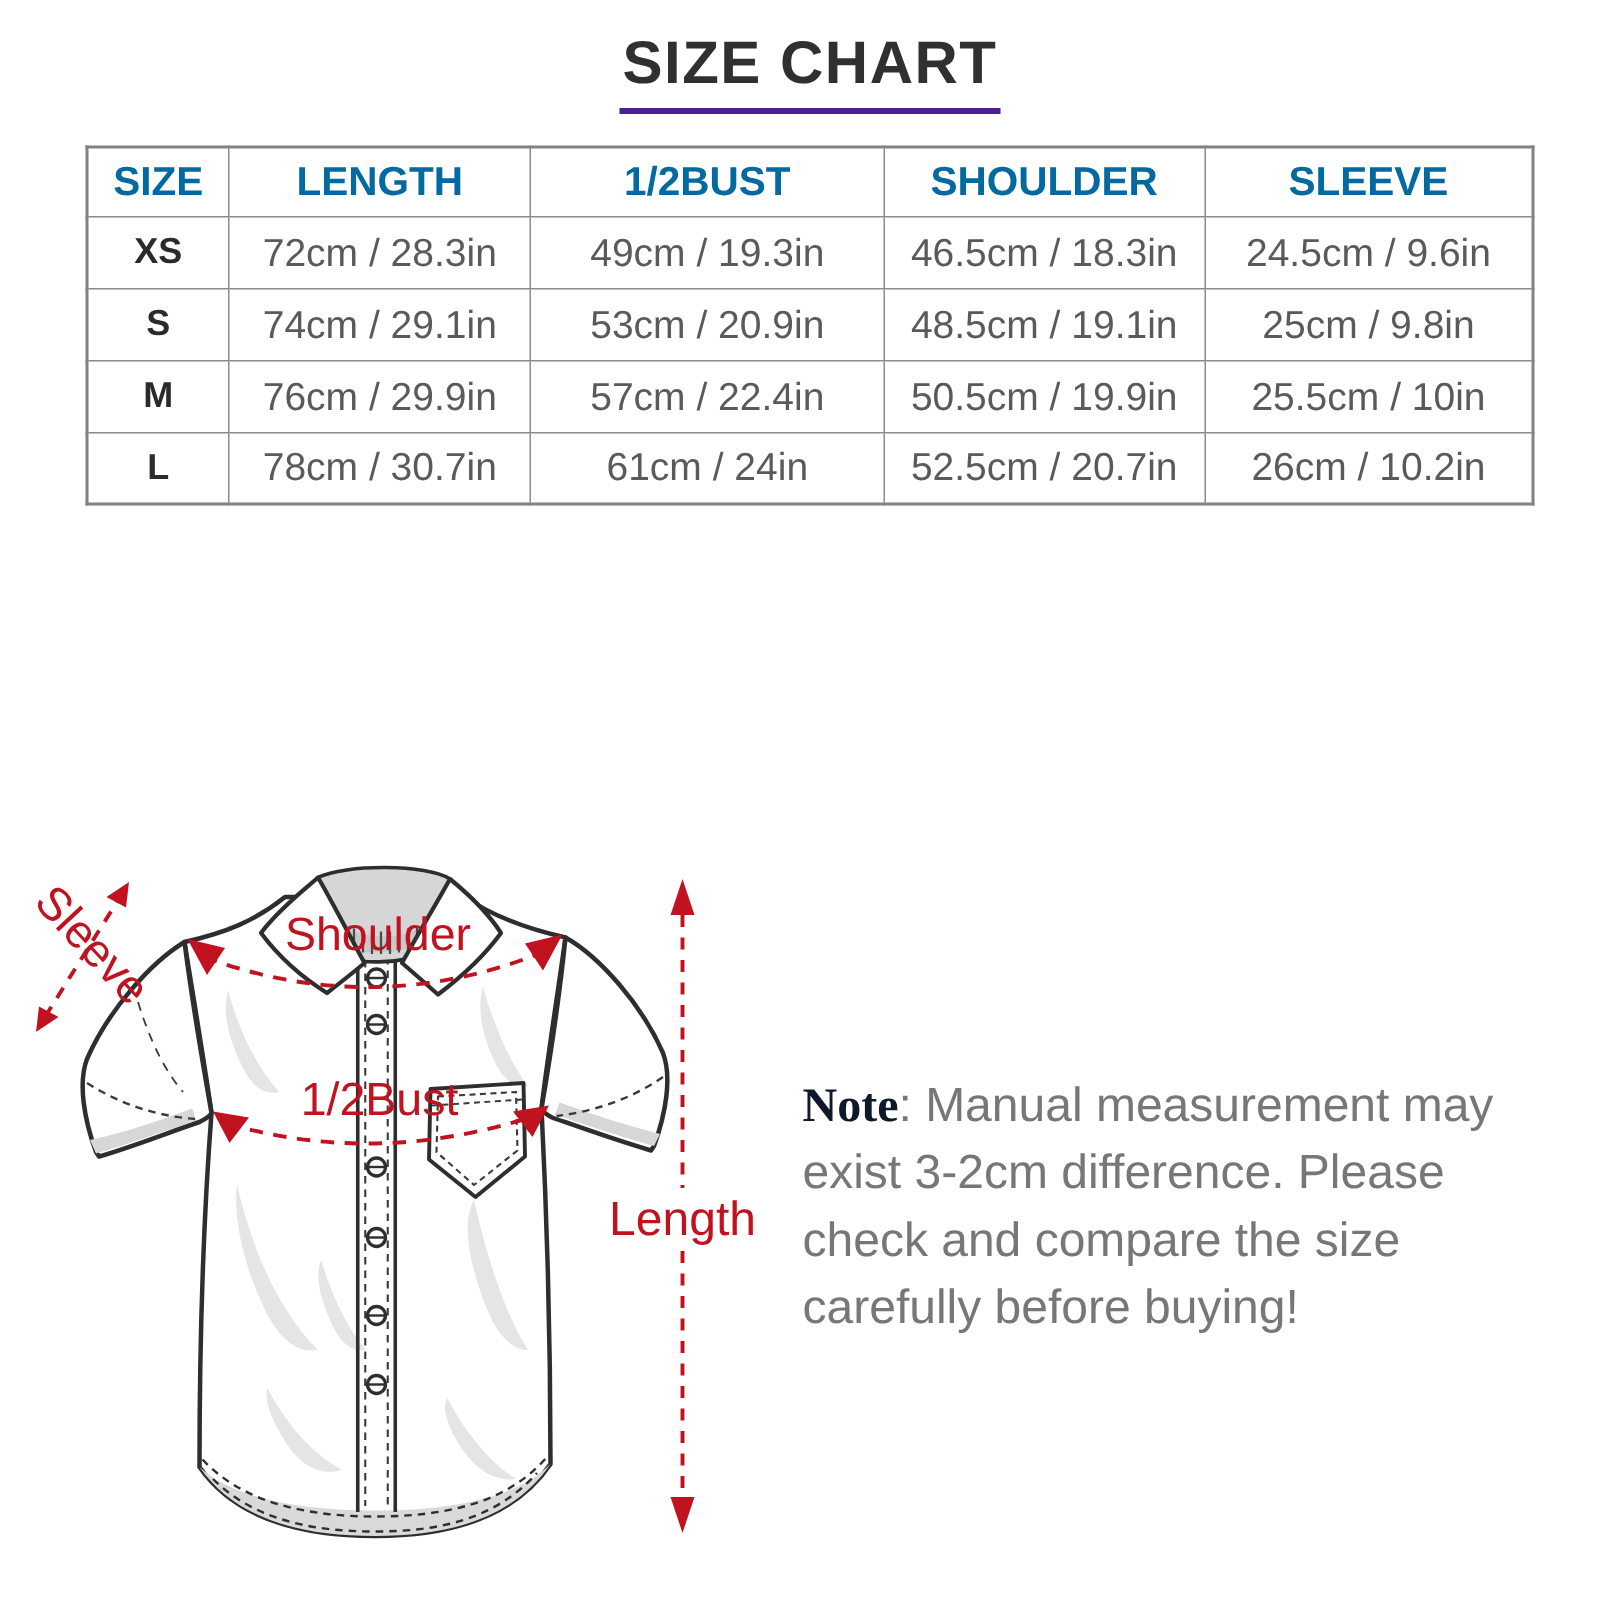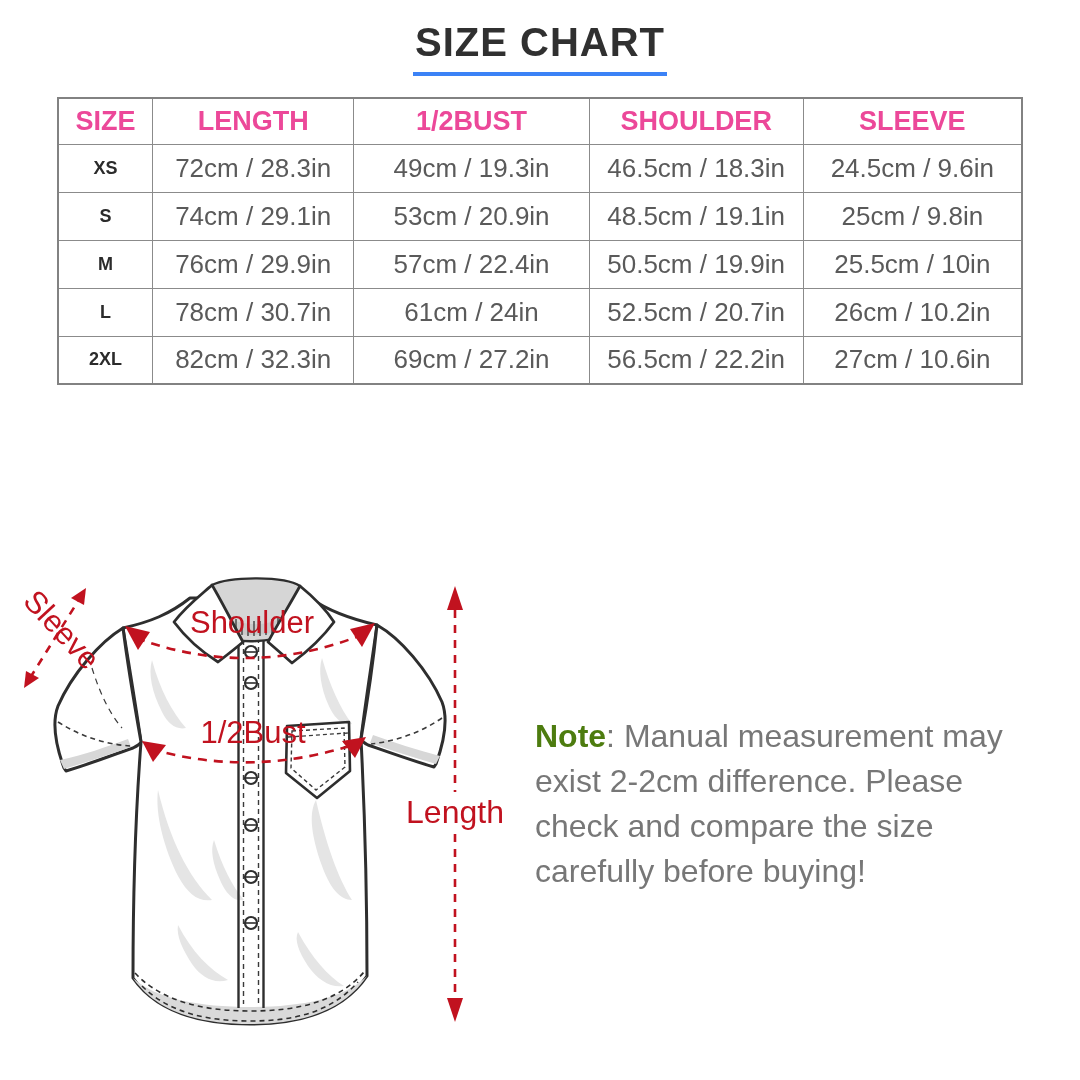--- a/index.html
+++ b/index.html
@@ -3,46 +3,46 @@
 <meta charset="utf-8">
 <style>
   * { margin:0; padding:0; box-sizing:border-box; }
   html,body { width:1080px; height:1080px; background:#ffffff;
     font-family:"Liberation Sans","DejaVu Sans",sans-serif; }
   .page { position:relative; width:1080px; height:1080px; overflow:hidden; background:#fff; }
 
   
   .title-wrap { position:absolute; top:20px; left:0; width:1080px; text-align:center; }
   .title { display:inline-block; font-size:40px; font-weight:bold; letter-spacing:1px;
-    color:#303030; border-bottom:4px solid #3b82f6; padding:0 2px 7px 2px; }
+    color:#303030; border-bottom:4px solid #4c1d95; padding:0 2px 7px 2px; }
 
   
   table.size-table { position:absolute; left:57px; top:97px; width:966px;
     border-collapse:collapse; table-layout:fixed; }
   table.size-table col.c-size     { width:9.8%; }
   table.size-table col.c-length   { width:20.9%; }
   table.size-table col.c-bust     { width:24.4%; }
   table.size-table col.c-shoulder { width:22.2%; }
   table.size-table col.c-sleeve   { width:22.7%; }
   table.size-table { border:2px solid #828282; }
   table.size-table th, table.size-table td {
     border:1px solid #8b8b8b; text-align:center; vertical-align:middle; }
-  table.size-table thead th { height:46px; font-size:27px; font-weight:bold; color:#ec4899; }
+  table.size-table thead th { height:46px; font-size:27px; font-weight:bold; color:#0369a1; }
   table.size-table tbody tr { height:48px; }
-  table.size-table tbody th { font-size:18px; font-weight:bold; color:#2b2b2b; }
+  table.size-table tbody th { font-size:24px; font-weight:bold; color:#2b2b2b; }
   table.size-table tbody td { font-size:26px; font-weight:normal; color:#5a5a5a; }
 
   
   svg.shirt { position:absolute; left:0px; top:540px; width:540px; height:540px; }
   svg.shirt text { font-family:"Liberation Sans","DejaVu Sans",sans-serif; }
 
   
   .note { position:absolute; left:535px; top:714px; width:472px;
     font-size:32px; line-height:45px; color:#777777; }
-  .note b { color:#4d7c0f; }
+  .note b { color:#0f172a;font-family:Liberation Serif, serif; }
 </style>
 </head>
 <body>
 
 <div class="page">
 
   <div class="title-wrap">
     <span class="title">SIZE CHART</span>
   </div>
 
@@ -84,27 +84,20 @@
           <td>57cm / 22.4in</td>
           <td>50.5cm / 19.9in</td>
           <td>25.5cm / 10in</td>
         </tr>
         <tr>
           <th>L</th>
           <td>78cm / 30.7in</td>
           <td>61cm / 24in</td>
           <td>52.5cm / 20.7in</td>
           <td>26cm / 10.2in</td>
-        </tr>
-        <tr>
-          <th>2XL</th>
-          <td>82cm / 32.3in</td>
-          <td>69cm / 27.2in</td>
-          <td>56.5cm / 22.2in</td>
-          <td>27cm / 10.6in</td>
         </tr>
       </tbody>
   </table>
 
   <svg class="shirt" viewBox="0 0 540 540" xmlns="http://www.w3.org/2000/svg">
 
     <g stroke="#2e2e2e" stroke-width="3" fill="#ffffff" stroke-linejoin="round" stroke-linecap="round">
       <path d="M123,88 C133,150 138,180 141,202 C135,280 133,360 133,438
            C158,474 203,484 250,484 C298,484 342,473 367,436
            C367,358 365,278 361,199 C364,172 371,128 377,85
@@ -211,15 +204,15 @@
       <polygon points="455,482 447,458 463,458"></polygon>
     </g>
     <g fill="#c1121f" text-anchor="middle">
       <text x="252" y="93" font-size="31">Shoulder</text>
       <text x="253" y="203" font-size="31">1/2Bust</text>
       <text x="455" y="283" font-size="32">Length</text>
       <text transform="translate(54,97) rotate(47)" font-size="31">Sleeve</text>
     </g>
   </svg>
 
-  <p class="note"><b>Note</b><span>: Manual measurement may exist 2-2cm difference. Please check and compare the size carefully before buying!</span></p>
+  <p class="note"><b>Note</b><span>: Manual measurement may exist 3-2cm difference. Please check and compare the size carefully before buying!</span></p>
 
 </div>
 
 </body></html>

